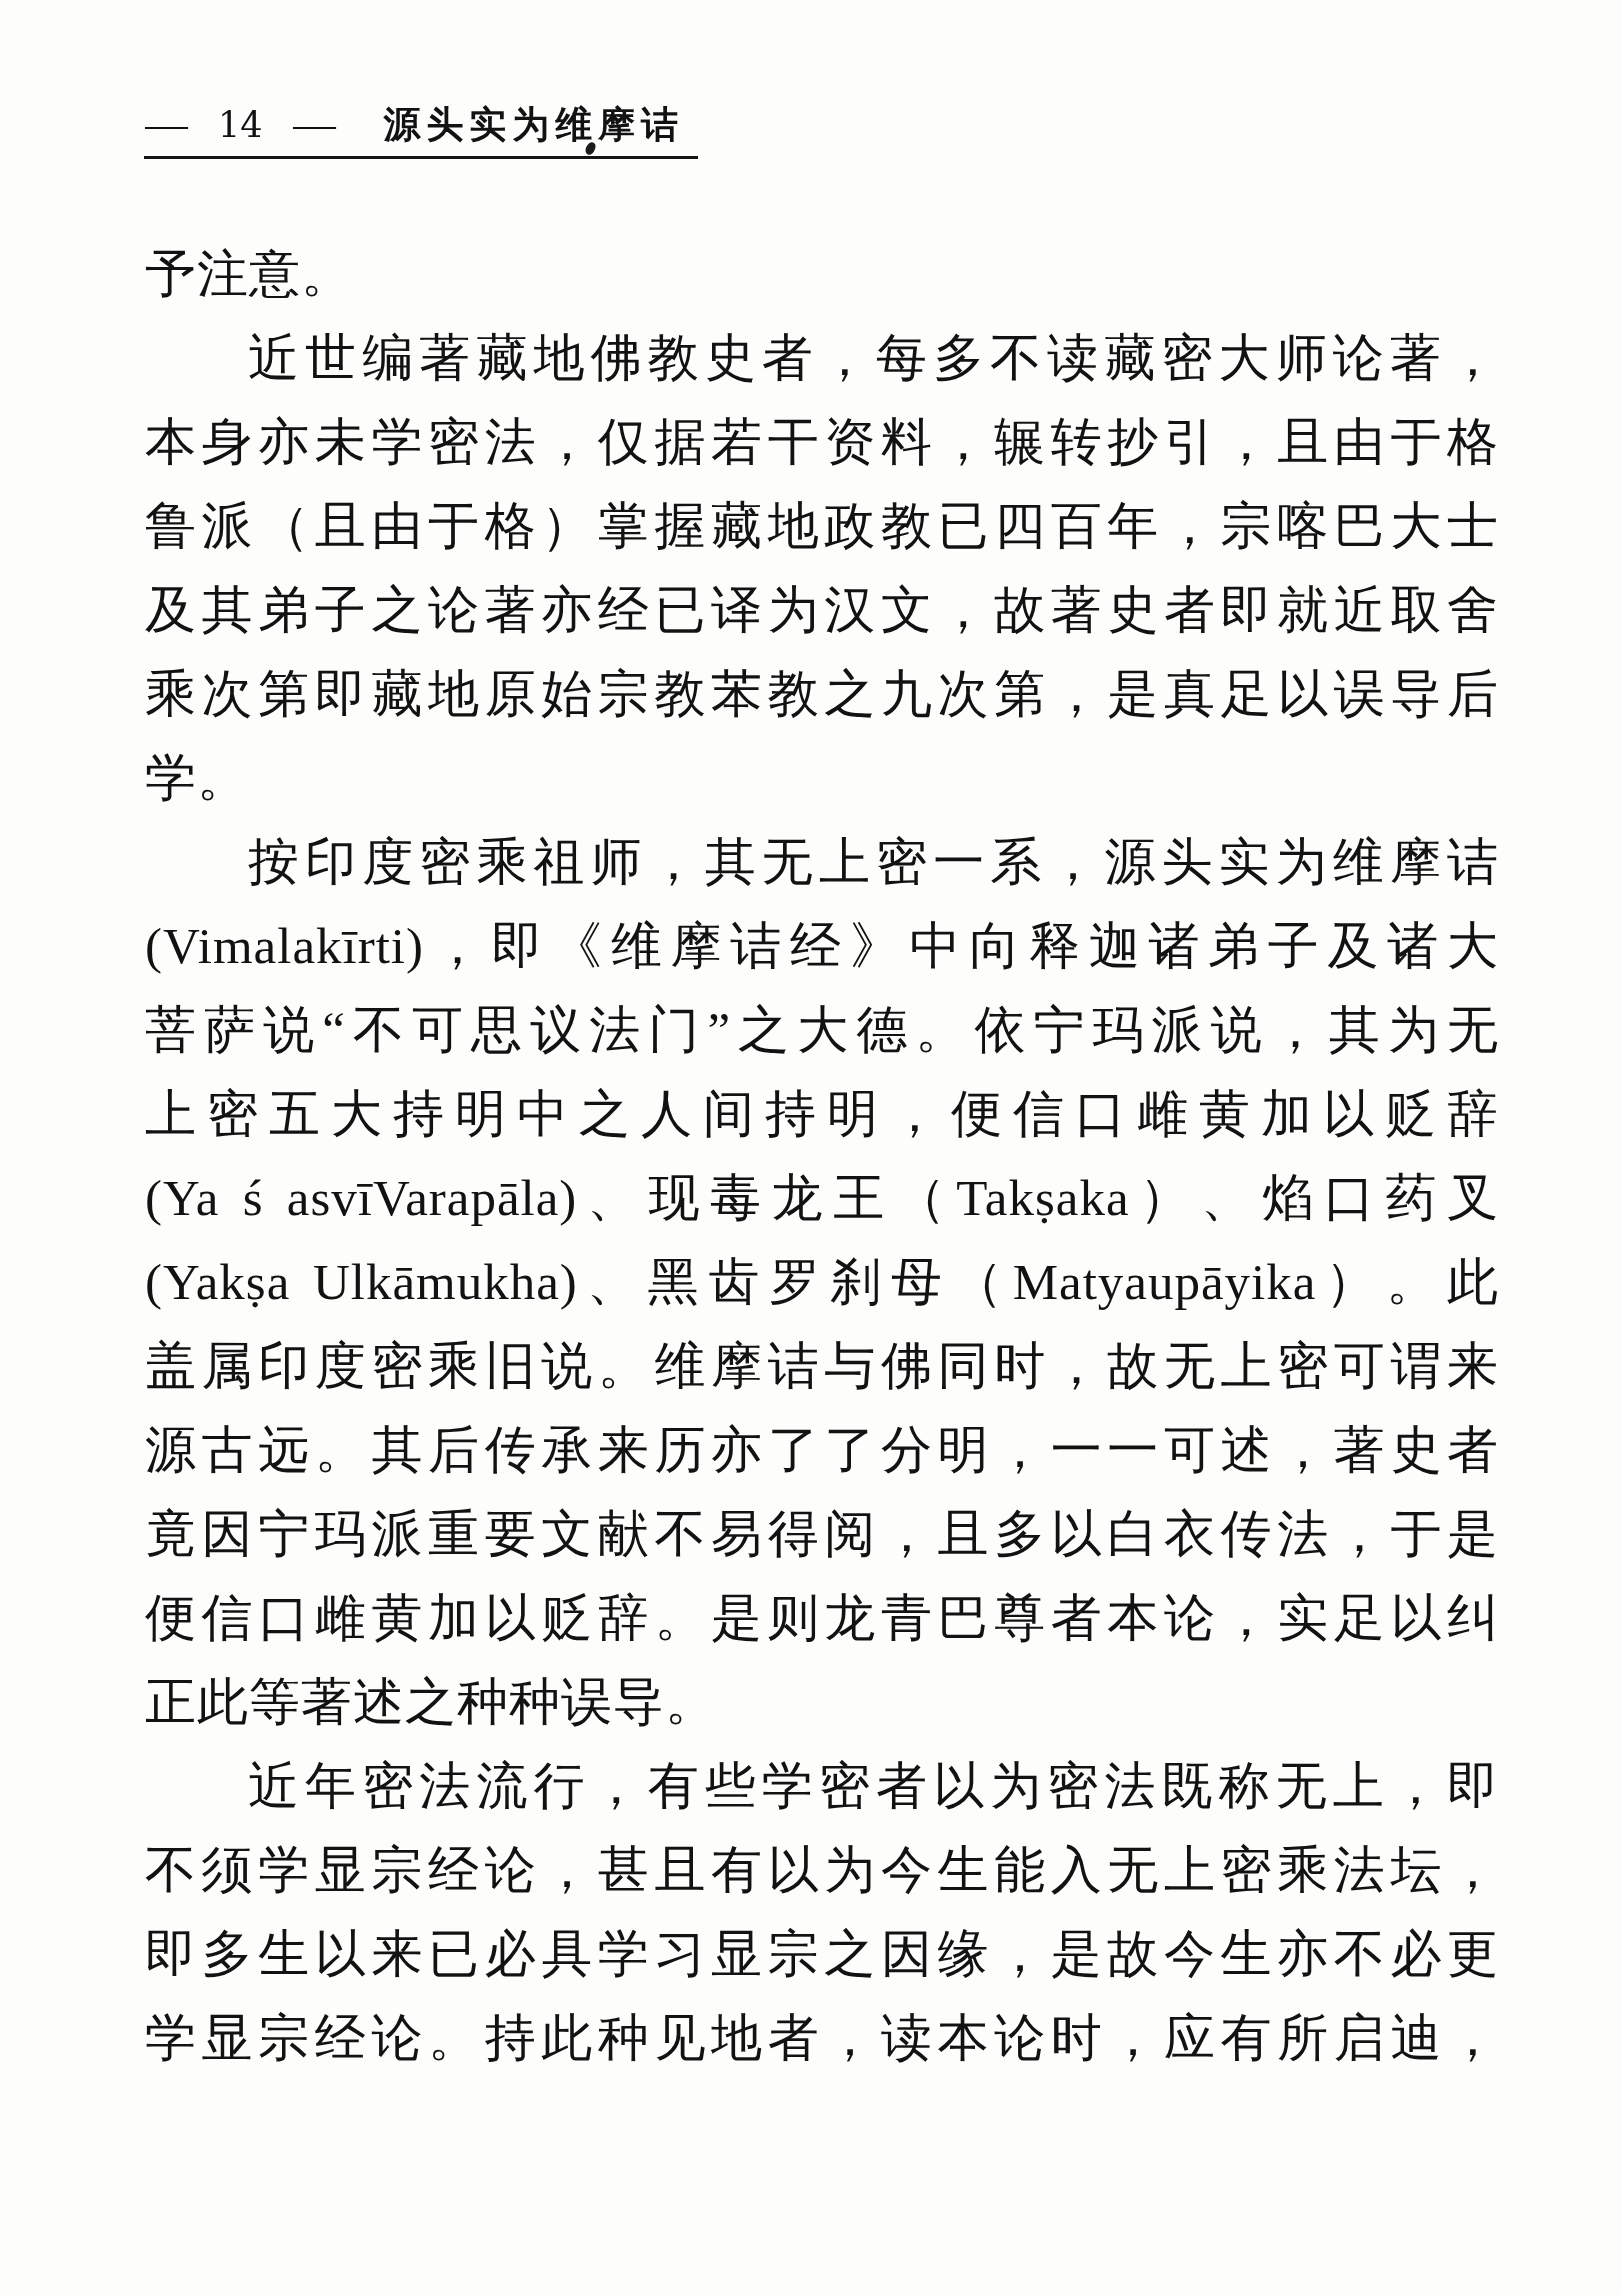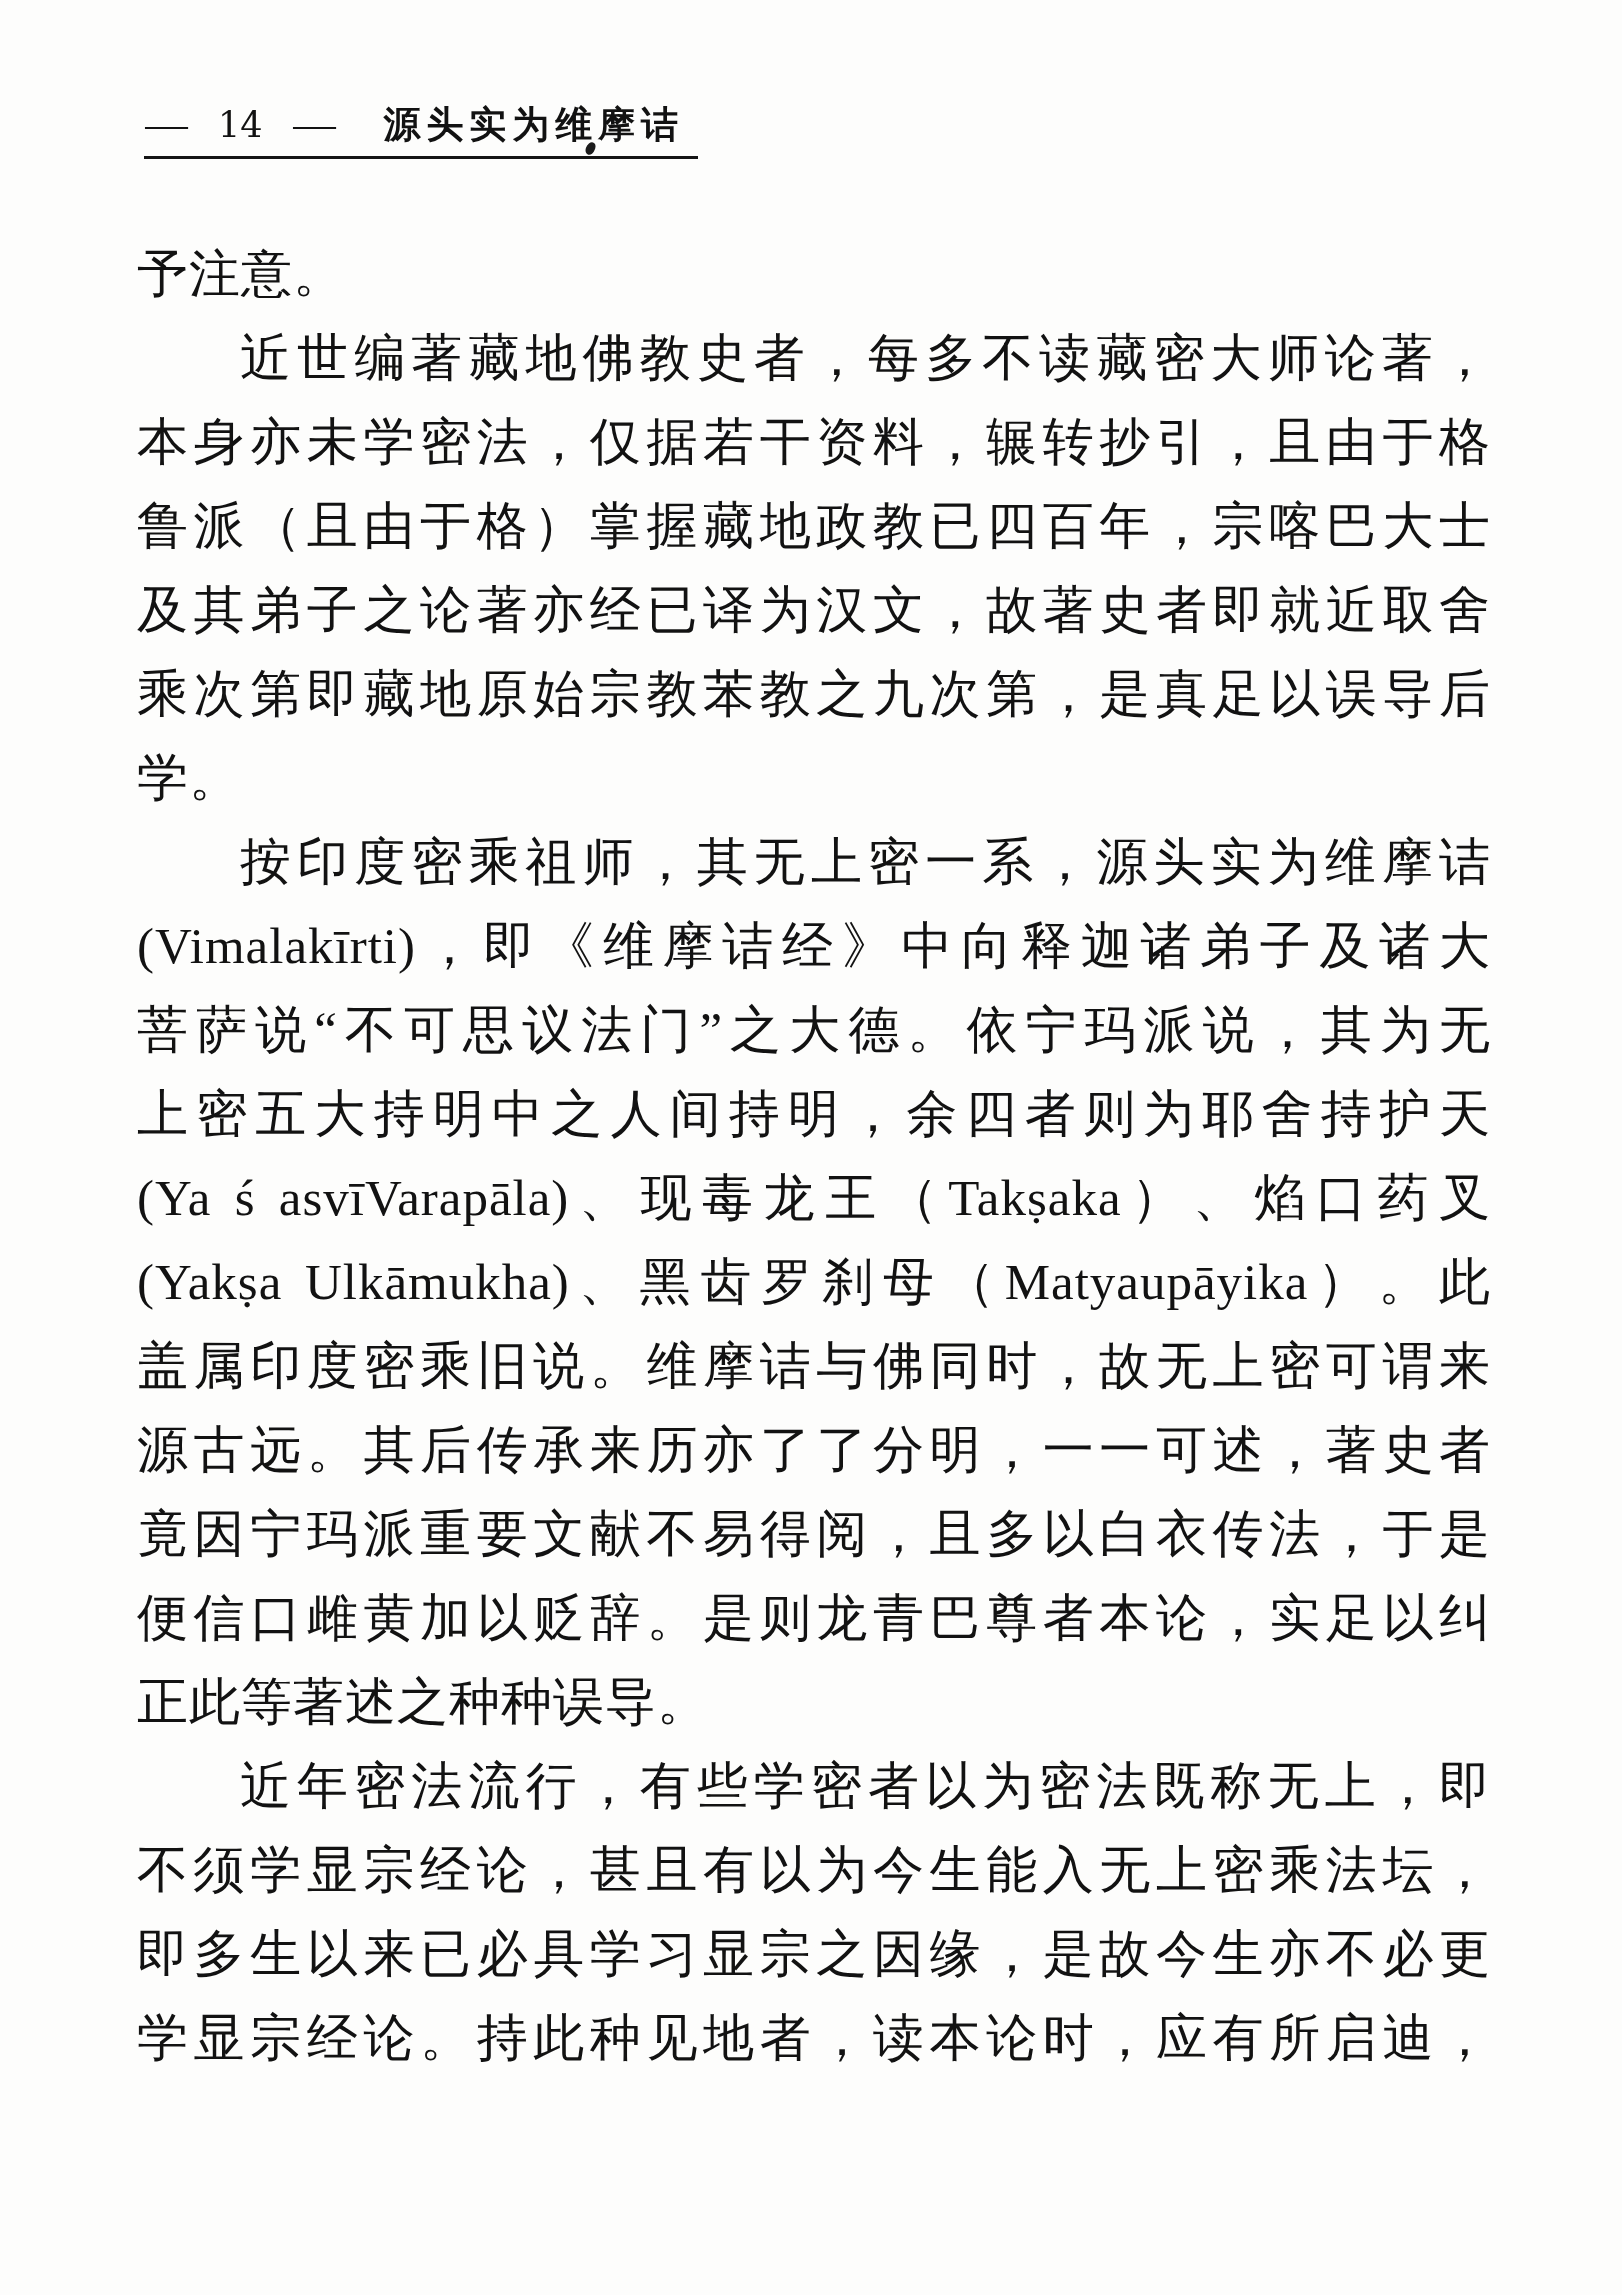--- a/index.html
+++ b/index.html
@@ -57,21 +57,21 @@
     top: 142px;
     width: 8.8px;
     height: 12.7px;
     border-radius: 60% 40% 55% 45%;
     background: #1b1b1b;
     transform: rotate(18deg);
   }
   
   .body-text {
     position: absolute;
-    left: 137px;
+    left: 145px;
     top: 232px;
     width: 1354px;
   }
   .line {
     height: 84px;
     line-height: 84px;
     font-size: 51px;
     letter-spacing: 1px;
     text-align: justify;
     text-align-last: justify;
@@ -106,21 +106,21 @@
       <div class="line no-justify">予注意。</div>
       <div class="line indent">近世编著藏地佛教史者，每多不读藏密大师论著，</div>
       <div class="line">本身亦未学密法，仅据若干资料，辗转抄引，且由于格</div>
       <div class="line">鲁派（且由于格）掌握藏地政教已四百年，宗喀巴大士</div>
       <div class="line">及其弟子之论著亦经已译为汉文，故著史者即就近取舍</div>
       <div class="line">乘次第即藏地原始宗教苯教之九次第，是真足以误导后</div>
       <div class="line no-justify">学。</div>
       <div class="line indent">按印度密乘祖师，其无上密一系，源头实为维摩诘</div>
       <div class="line">(Vimalakīrti)，即《维摩诘经》中向释迦诸弟子及诸大</div>
       <div class="line">菩萨说“不可思议法门”之大德。依宁玛派说，其为无</div>
-      <div class="line">上密五大持明中之人间持明，余四者则为耶舍持护天</div>
+      <div class="line">上密五大持明中之人间持明，便信口雌黄加以贬辞</div>
       <div class="line">(Ya ś asvīVarapāla)、现毒龙王（Takṣaka）、焰口药叉</div>
       <div class="line">(Yakṣa Ulkāmukha)、黑齿罗刹母（Matyaupāyika）。此</div>
       <div class="line">盖属印度密乘旧说。维摩诘与佛同时，故无上密可谓来</div>
       <div class="line">源古远。其后传承来历亦了了分明，一一可述，著史者</div>
       <div class="line">竟因宁玛派重要文献不易得阅，且多以白衣传法，于是</div>
       <div class="line">便信口雌黄加以贬辞。是则龙青巴尊者本论，实足以纠</div>
       <div class="line no-justify">正此等著述之种种误导。</div>
       <div class="line indent">近年密法流行，有些学密者以为密法既称无上，即</div>
       <div class="line">不须学显宗经论，甚且有以为今生能入无上密乘法坛，</div>
       <div class="line">即多生以来已必具学习显宗之因缘，是故今生亦不必更</div>

